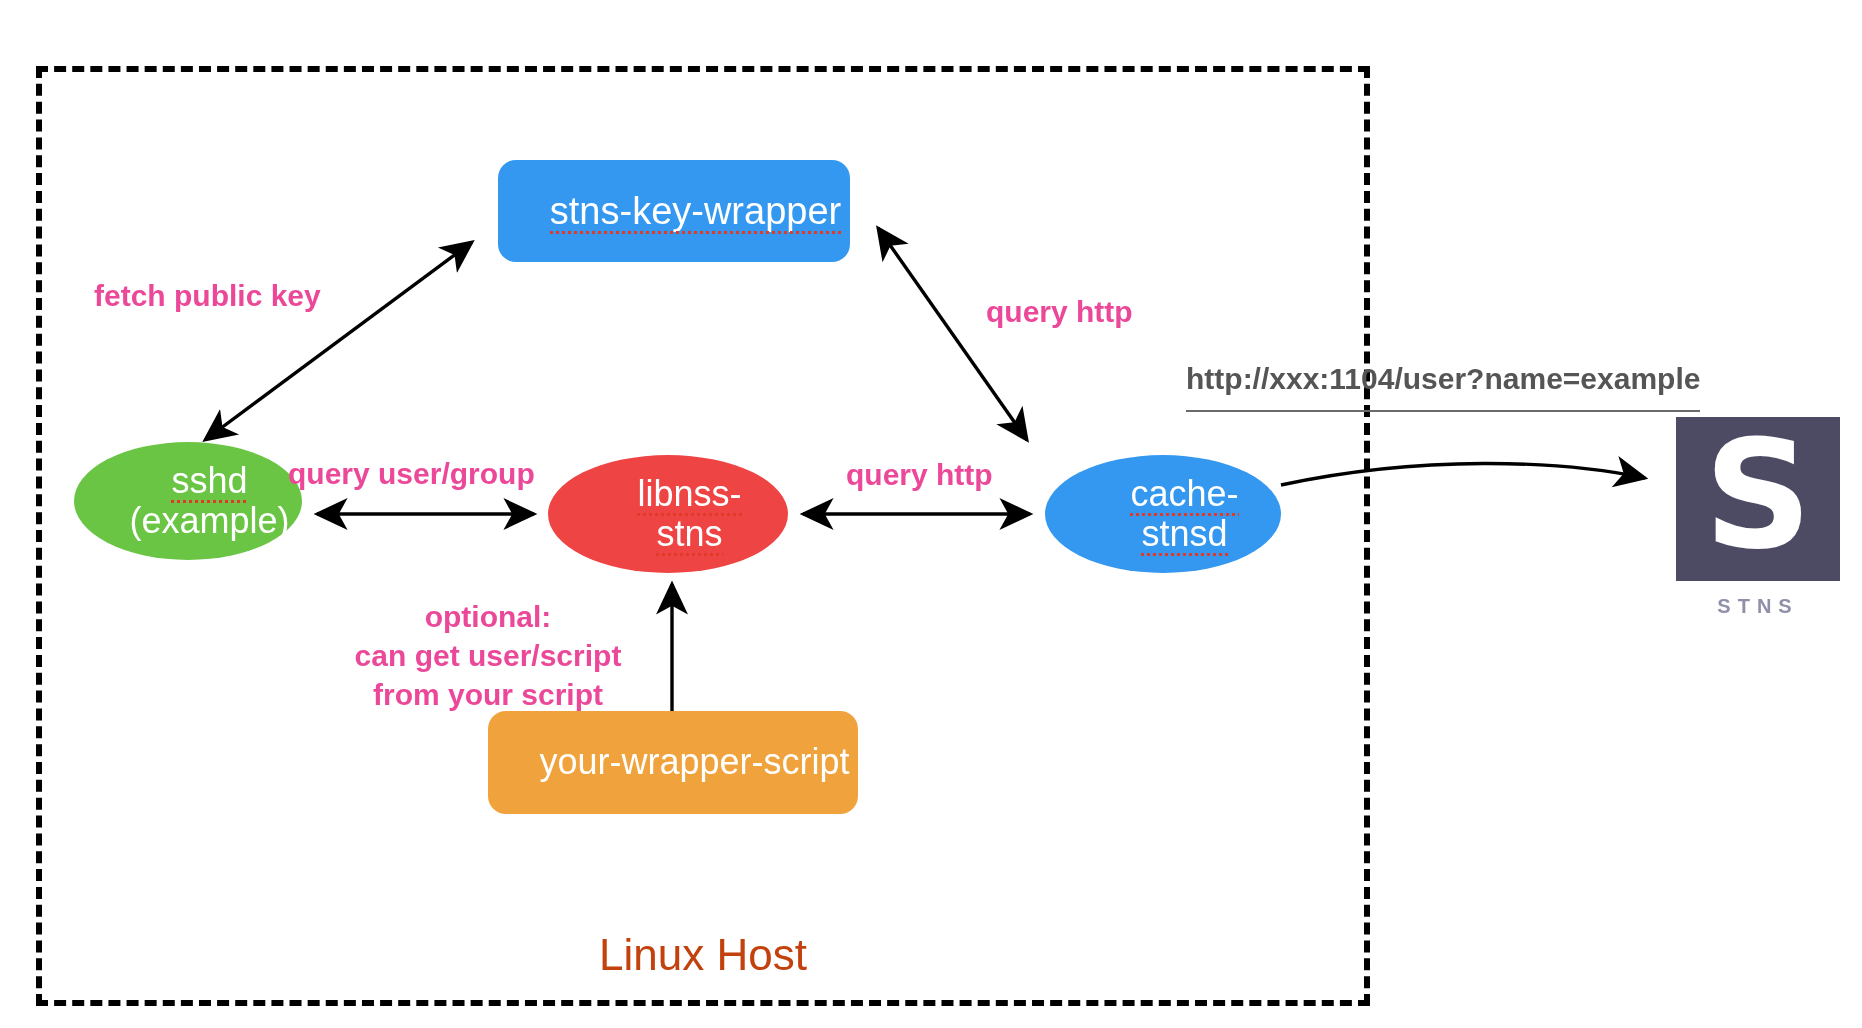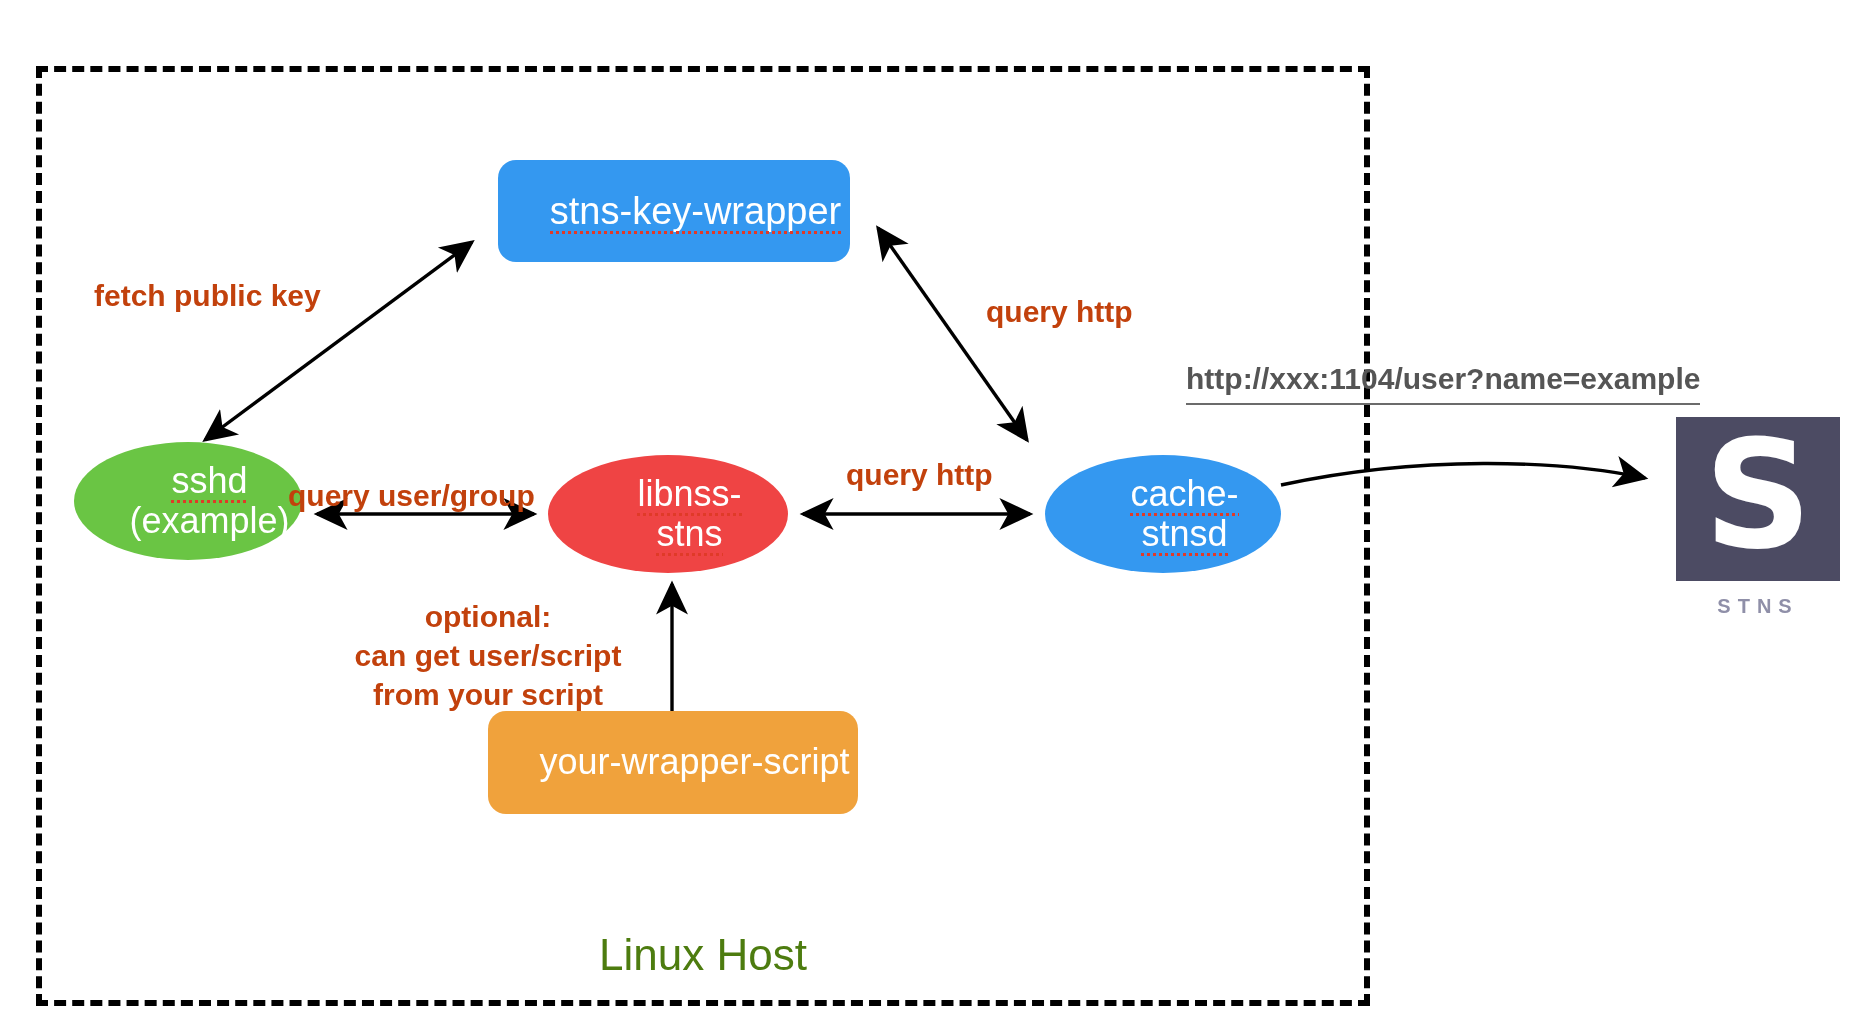--- a/index.html
+++ b/index.html
@@ -115,60 +115,60 @@
     right: 0;
     bottom: -2px;
     height: 3px;
     background-image: repeating-linear-gradient(
       to right, #e03a28 0 3px, rgba(0,0,0,0) 3px 6px);
   }
 
   
   .edge-label {
     position: absolute;
-    color: #c2410c;
+    color: #ec4899;
     font-weight: bold;
     font-size: 30px;
     white-space: nowrap;
     line-height: 1.3;
   }
   #label-fetch-public-key { left: 94px;  top: 276px; }
   #label-query-http-top   { left: 986px; top: 292px; }
-  #label-query-user-group { left: 288px; top: 476px; }
+  #label-query-user-group { left: 288px; top: 454px; }
   #label-query-http-mid   { left: 846px; top: 455px; }
   #label-optional {
     left: 338px;
     top: 597px;
     width: 300px;
     text-align: center;
     white-space: normal;
   }
 
   
   #label-url {
     position: absolute;
     left: 1186px;
     top: 362px;
     font-size: 30px;
     font-weight: bold;
     color: #555555;
     white-space: nowrap;
     border-bottom: 2px solid #6b6b6b;
-    padding-bottom: 7px;
+    padding-bottom: 14px;
   }
 
   
   #label-linux-host {
     position: absolute;
     left: 36px;
     top: 930px;
     width: 1334px;
     text-align: center;
     font-size: 44px;
-    color: #4d7c0f;
+    color: #c2410c;
   }
 
   
   #stns-logo {
     position: absolute;
     left: 1676px;
     top: 417px;
     width: 164px;
     height: 164px;
     background: #4c4b63;

